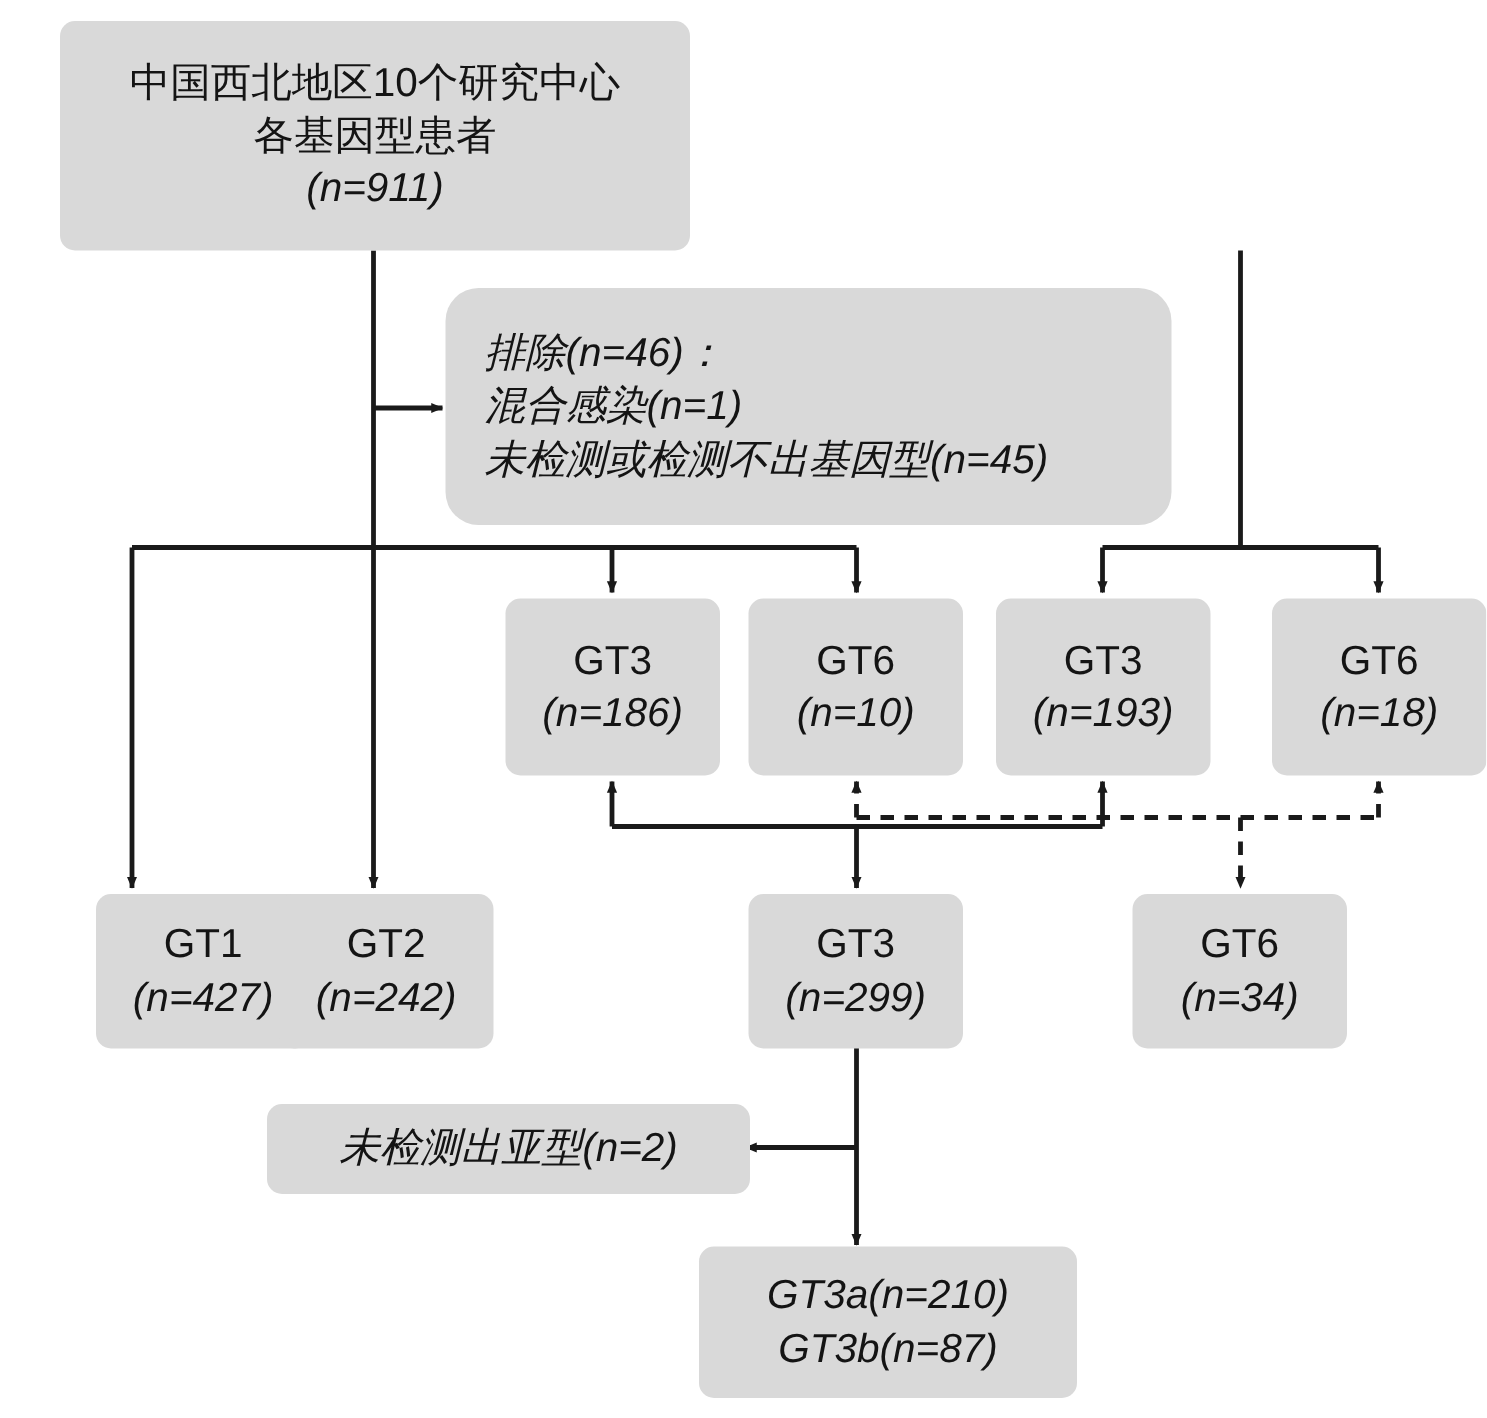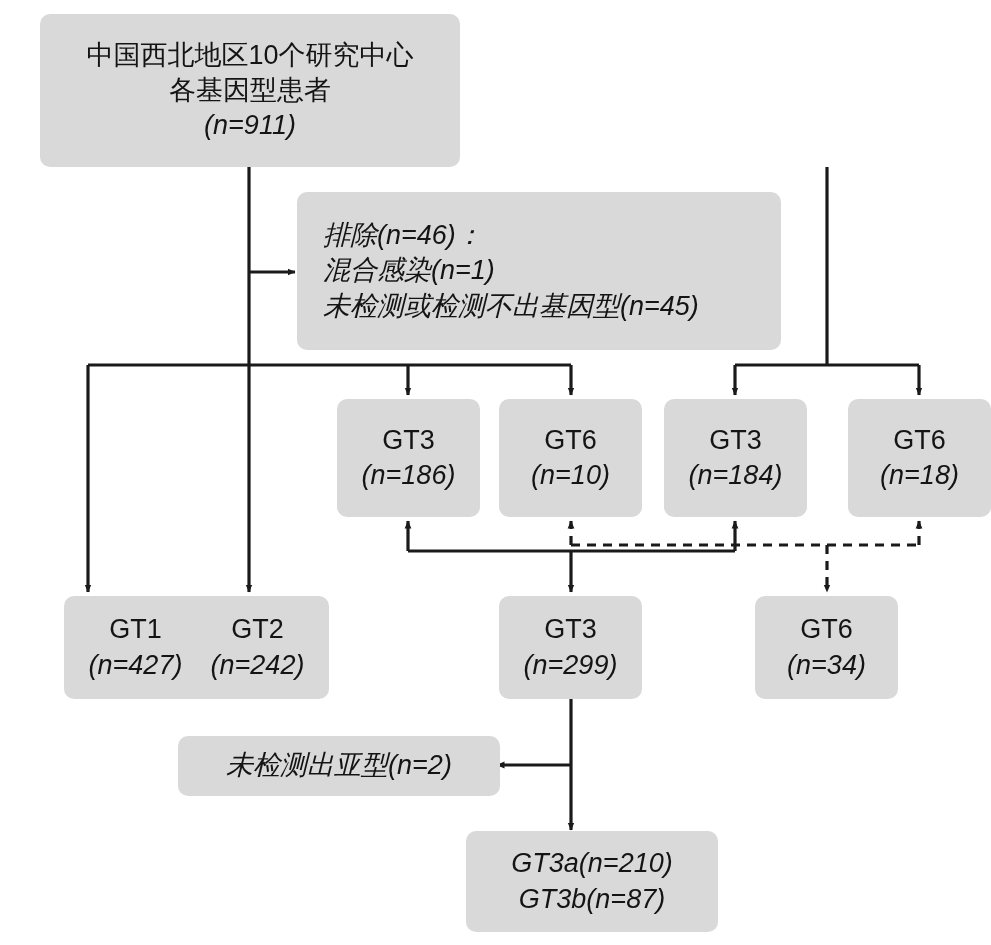--- a/index.html
+++ b/index.html
@@ -98,39 +98,39 @@
     </g>
   </svg>
 
   <div class="node" style="left:40px; top:14px; width:420px; height:153px;">
     <div class="line">中国西北地区10个研究中心</div>
     <div class="line">各基因型患者</div>
     <div class="line ital">(n=911)</div>
   </div>
 
 
-  <div class="node left-align" style="left:297px; top:192px; width:484px; height:158px; padding-left:26px;">
+  <div class="node left-align" style="left:297px; top:192px; width:484px; height:158px; padding-left:26px;border-radius:22px;">
     <div class="line ital">排除(n=46)：</div>
     <div class="line ital">混合感染(n=1)</div>
     <div class="line ital">未检测或检测不出基因型(n=45)</div>
   </div>
 
   <div class="node" style="left:337px; top:399px; width:143px; height:118px;">
     <div class="line">GT3</div>
     <div class="line ital">(n=186)</div>
   </div>
 
   <div class="node" style="left:499px; top:399px; width:143px; height:118px;">
     <div class="line">GT6</div>
     <div class="line ital">(n=10)</div>
   </div>
 
   <div class="node" style="left:664px; top:399px; width:143px; height:118px;">
     <div class="line">GT3</div>
-    <div class="line ital">(n=184)</div>
+    <div class="line ital">(n=193)</div>
   </div>
 
   <div class="node" style="left:848px; top:399px; width:143px; height:118px;">
     <div class="line">GT6</div>
     <div class="line ital">(n=18)</div>
   </div>
 
   <div class="node" style="left:17px; top:596px; width:143px; height:103px;margin-left:47px;">
     <div class="line">GT1</div>
     <div class="line ital">(n=427)</div>

